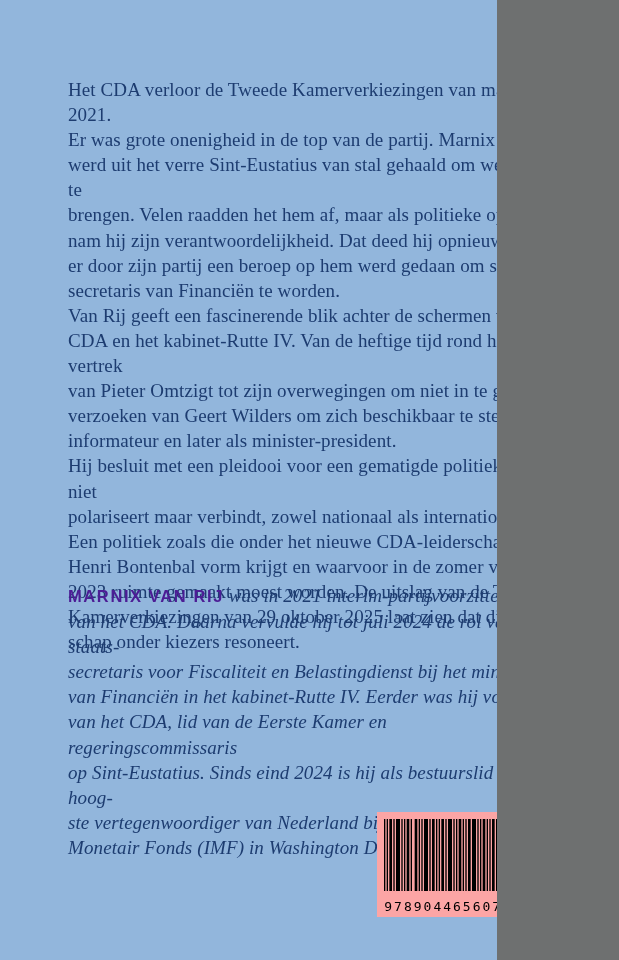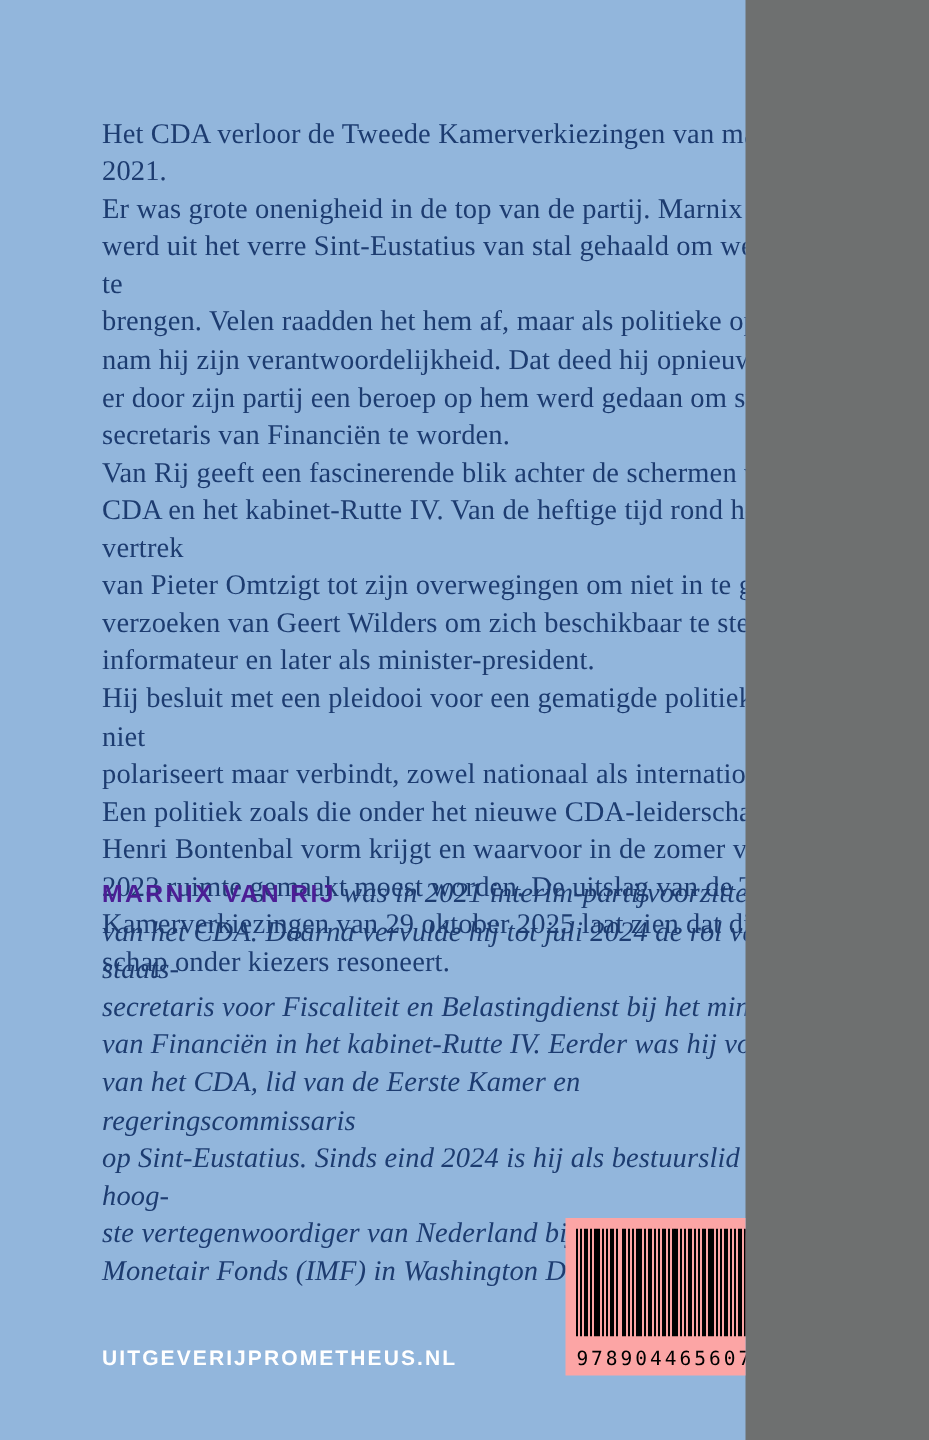--- a/index.html
+++ b/index.html
@@ -113,21 +113,20 @@
 
   <div class="bio-block"><span class="bio-name">MARNIX VAN RIJ</span> <span class="bio-rest">was in 2021 interim-partijvoorzitter
 van het CDA. Daarna vervulde hij tot juli 2024 de rol van staats-
 secretaris voor Fiscaliteit en Belastingdienst bij het ministerie
 van Financiën in het kabinet-Rutte IV. Eerder was hij voorzitter
 van het CDA, lid van de Eerste Kamer en regeringscommissaris
 op Sint-Eustatius. Sinds eind 2024 is hij als bestuurslid de hoog-
 ste vertegenwoordiger van Nederland bij het Internationaal
 Monetair Fonds (IMF) in Washington DC.</span></div>
 
-  <div class="publisher">UITGEVERIJPROMETHEUS.NL</div>
 
   <div class="barcode-box">
     <svg class="barcode-bars" viewBox="0 0 96 60" preserveAspectRatio="none" aria-hidden="true">
       <g fill="#000000">
         <rect x="0" y="0" width="1" height="60"></rect>
         <rect x="2" y="0" width="1" height="60"></rect>
         <rect x="4" y="0" width="2" height="60"></rect>
         <rect x="7" y="0" width="1" height="60"></rect>
         <rect x="9" y="0" width="3" height="60"></rect>
         <rect x="13" y="0" width="1" height="60"></rect>

